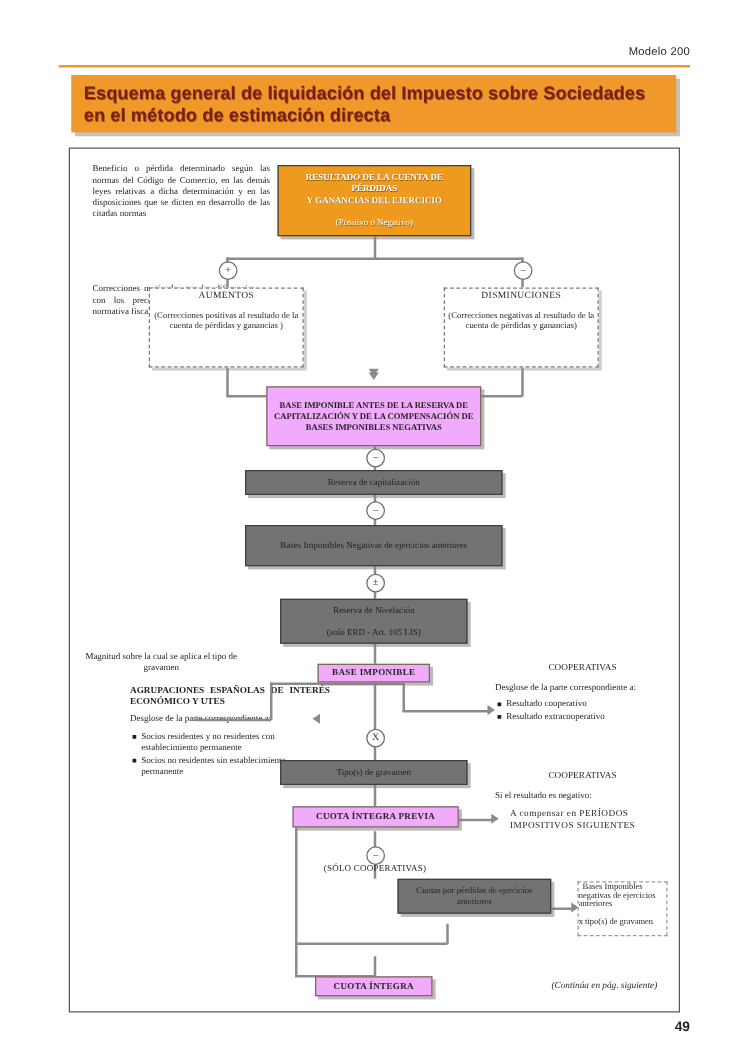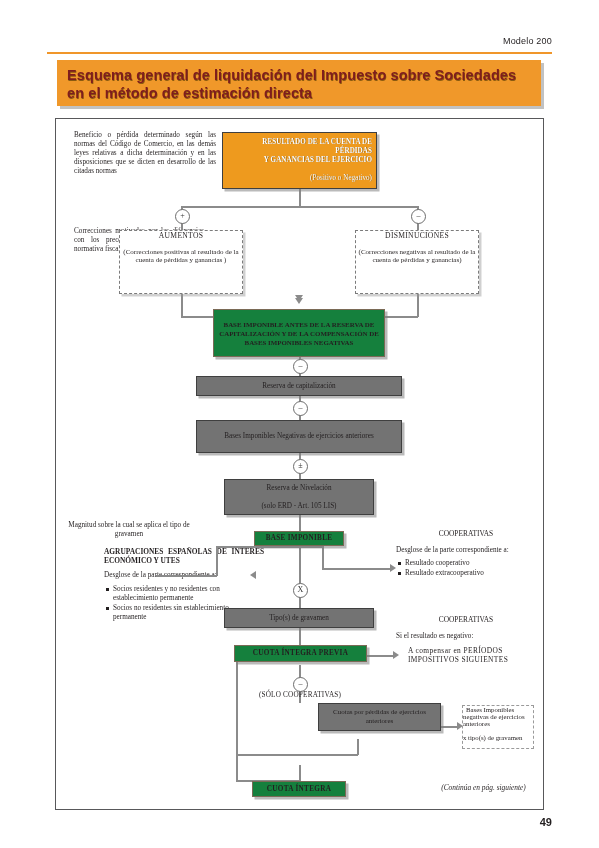--- a/index.html
+++ b/index.html
@@ -19,23 +19,23 @@
   .frame{position:absolute;left:55px;top:118px;width:487px;height:690px;border:1.6px solid #58585a;background:#fff;}
   .frame-shadow{position:absolute;left:59px;top:122px;width:487px;height:690px;background:#bdbdbd;z-index:-1;}
 
   .pagenum{position:absolute;right:47px;top:816px;font-family:"Liberation Sans",sans-serif;font-weight:bold;font-size:11px;}
 
   
   .node{position:absolute;box-sizing:border-box;text-align:center;}
   .box{border:1.2px solid #3f3f3f;background:#737373;box-shadow:2.5px 2.5px 0 rgba(130,130,130,.55);
        display:flex;align-items:center;justify-content:center;}
   .box .t{display:block;width:100%;padding:2px 4px;line-height:9px;}
-  .orange{background:#ee9a1e;border:1.4px solid #3f3f3f;color:#ffffff;font-weight:bold;text-align:right;}
+  .orange{background:#ee9a1e;border:1.4px solid #3f3f3f;color:#ffffff;font-weight:bold;}
   .orange .t{text-shadow:0.4px 0.4px 0 #7d5410;}
-  .cream{background:#15803d;border:1.1px solid #7a6a56;}
+  .cream{background:#f0abfc;border:1.1px solid #7a6a56;}
   .dashed{border:1.2px dashed #7b7b7b;background:#fff;box-shadow:2.5px 2.5px 0 rgba(150,150,150,.45);}
   .dashed2{border:1.1px dashed #9a9a9a;background:#fff;box-shadow:none;}
 
   .ln{position:absolute;background:#8b8b8b;}
   .vln{width:1.6px;}
   .hln{height:1.6px;}
 
   .op{position:absolute;width:13px;height:13px;border-radius:50%;border:1.2px solid #6d6d6d;background:#fff;
       font-family:"Liberation Serif",serif;font-size:8px;line-height:12px;text-align:center;color:#333;z-index:4;}
 

